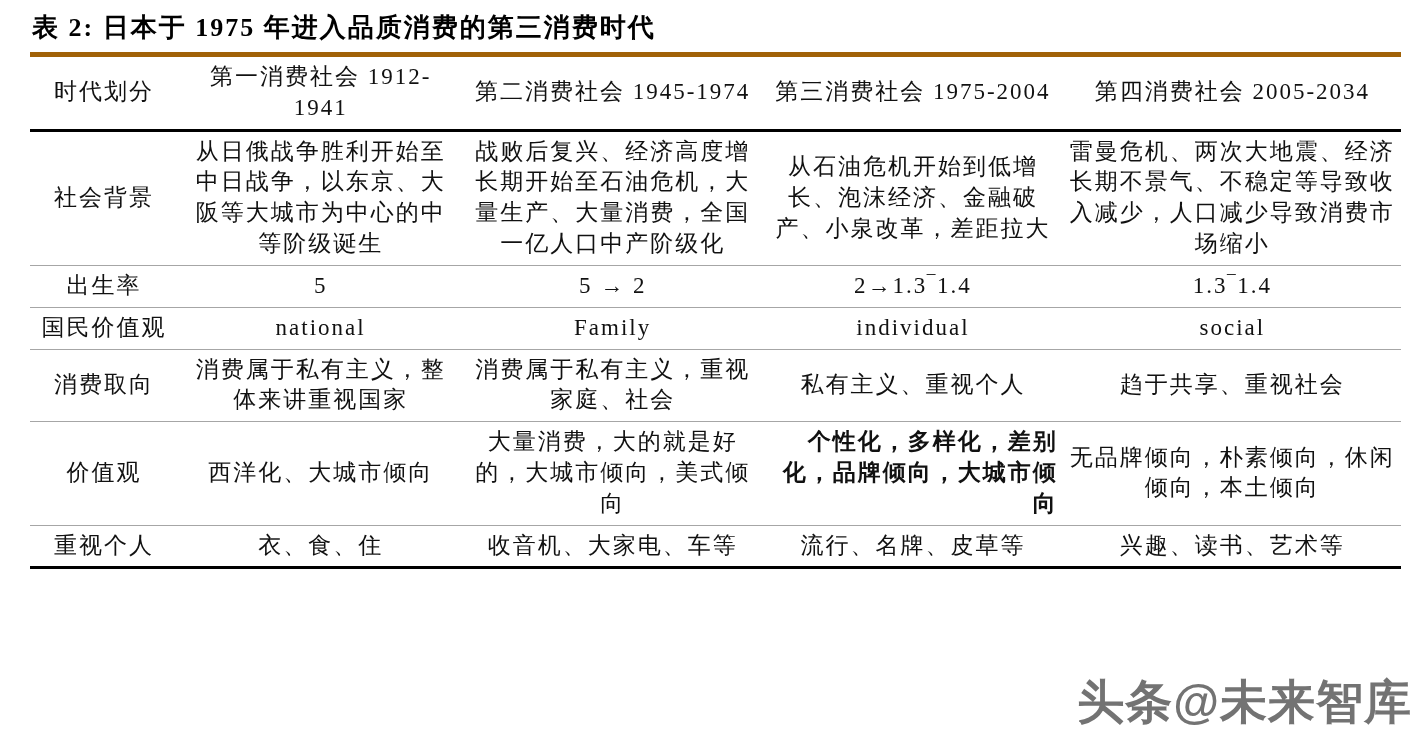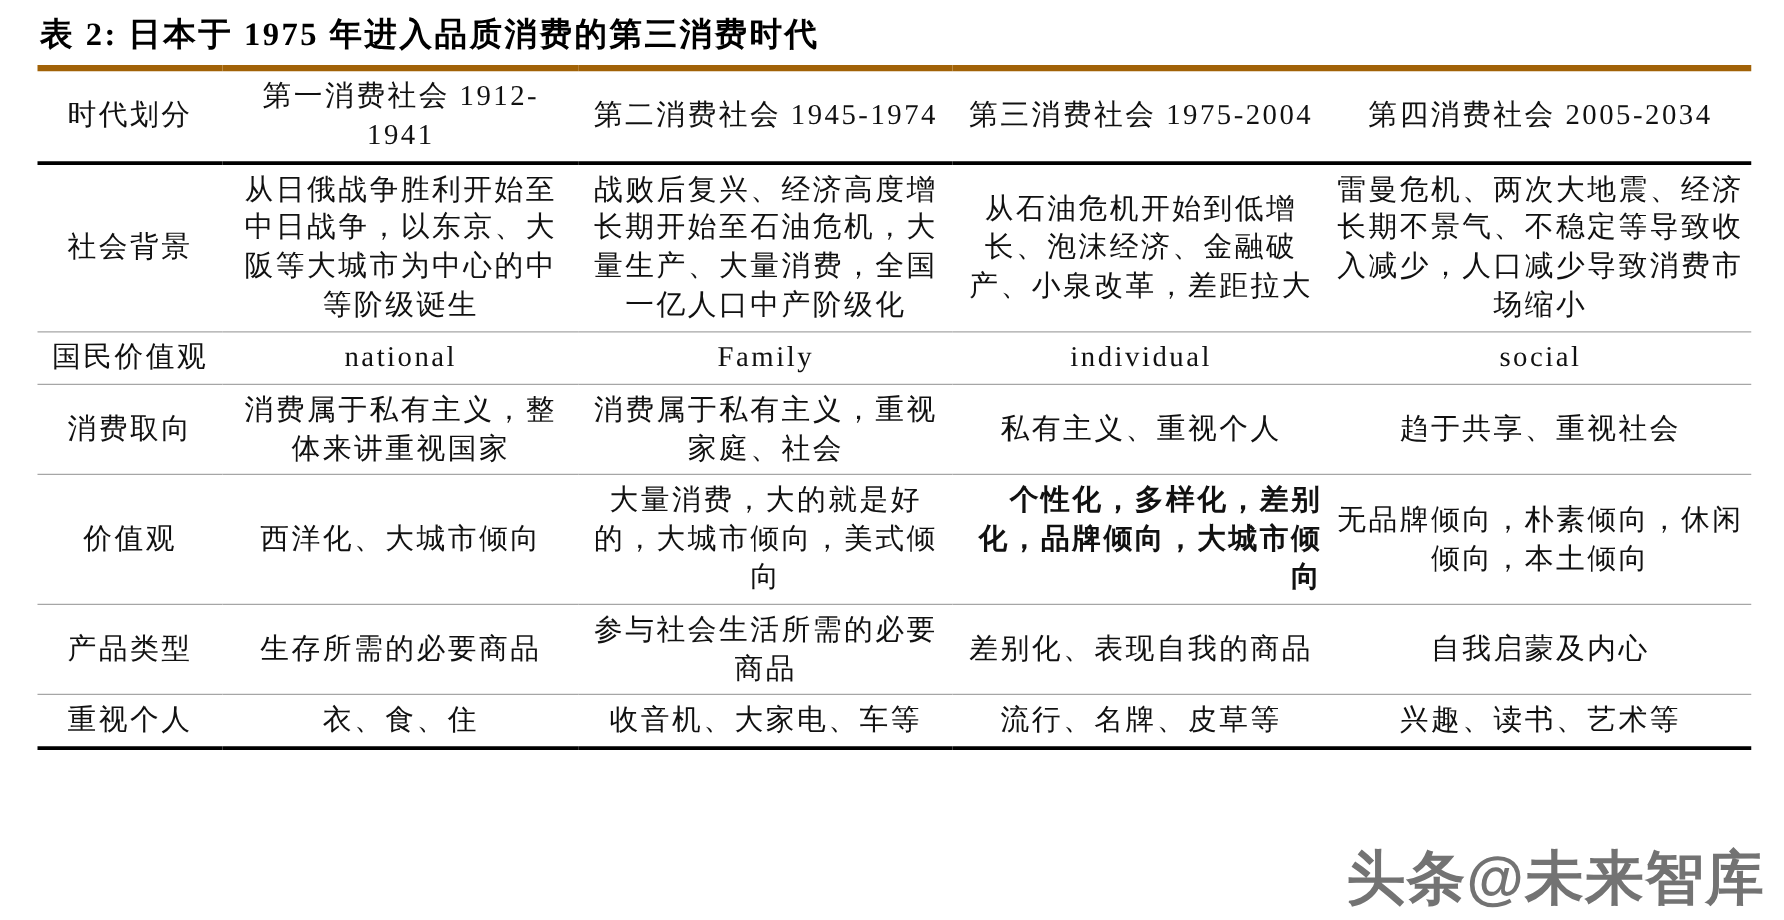--- a/index.html
+++ b/index.html
@@ -81,20 +81,27 @@
     </thead>
     <tbody>
         <tr>
           <td>社会背景</td>
           <td>从日俄战争胜利开始至中日战争，以东京、大阪等大城市为中心的中等阶级诞生</td>
           <td>战败后复兴、经济高度增长期开始至石油危机，大量生产、大量消费，全国一亿人口中产阶级化</td>
           <td>从石油危机开始到低增长、泡沫经济、金融破产、小泉改革，差距拉大</td>
           <td>雷曼危机、两次大地震、经济长期不景气、不稳定等导致收入减少，人口减少导致消费市场缩小</td>
         </tr>
         <tr>
+          <td>出生率</td>
+          <td>5</td>
+          <td>5 → 2</td>
+          <td>2→1.3‾1.4</td>
+          <td>1.3‾1.4</td>
+        </tr>
+        <tr>
           <td>国民价值观</td>
           <td>national</td>
           <td>Family</td>
           <td>individual</td>
           <td>social</td>
         </tr>
         <tr>
           <td>消费取向</td>
           <td>消费属于私有主义，整体来讲重视国家</td>
           <td>消费属于私有主义，重视家庭、社会</td>
@@ -102,27 +109,20 @@
           <td>趋于共享、重视社会</td>
         </tr>
         <tr>
           <td>价值观</td>
           <td>西洋化、大城市倾向</td>
           <td>大量消费，大的就是好的，大城市倾向，美式倾向</td>
           <td class="bold">个性化，多样化，差别化，品牌倾向，大城市倾向</td>
           <td>无品牌倾向，朴素倾向，休闲倾向，本土倾向</td>
         </tr>
         <tr>
-          <td>产品类型</td>
-          <td>生存所需的必要商品</td>
-          <td>参与社会生活所需的必要商品</td>
-          <td>差别化、表现自我的商品</td>
-          <td>自我启蒙及内心</td>
-        </tr>
-        <tr>
           <td>重视个人</td>
           <td>衣、食、住</td>
           <td>收音机、大家电、车等</td>
           <td>流行、名牌、皮草等</td>
           <td>兴趣、读书、艺术等</td>
         </tr>
       </tbody>
   </table>
 
   <div class="watermark">头条@未来智库</div>

